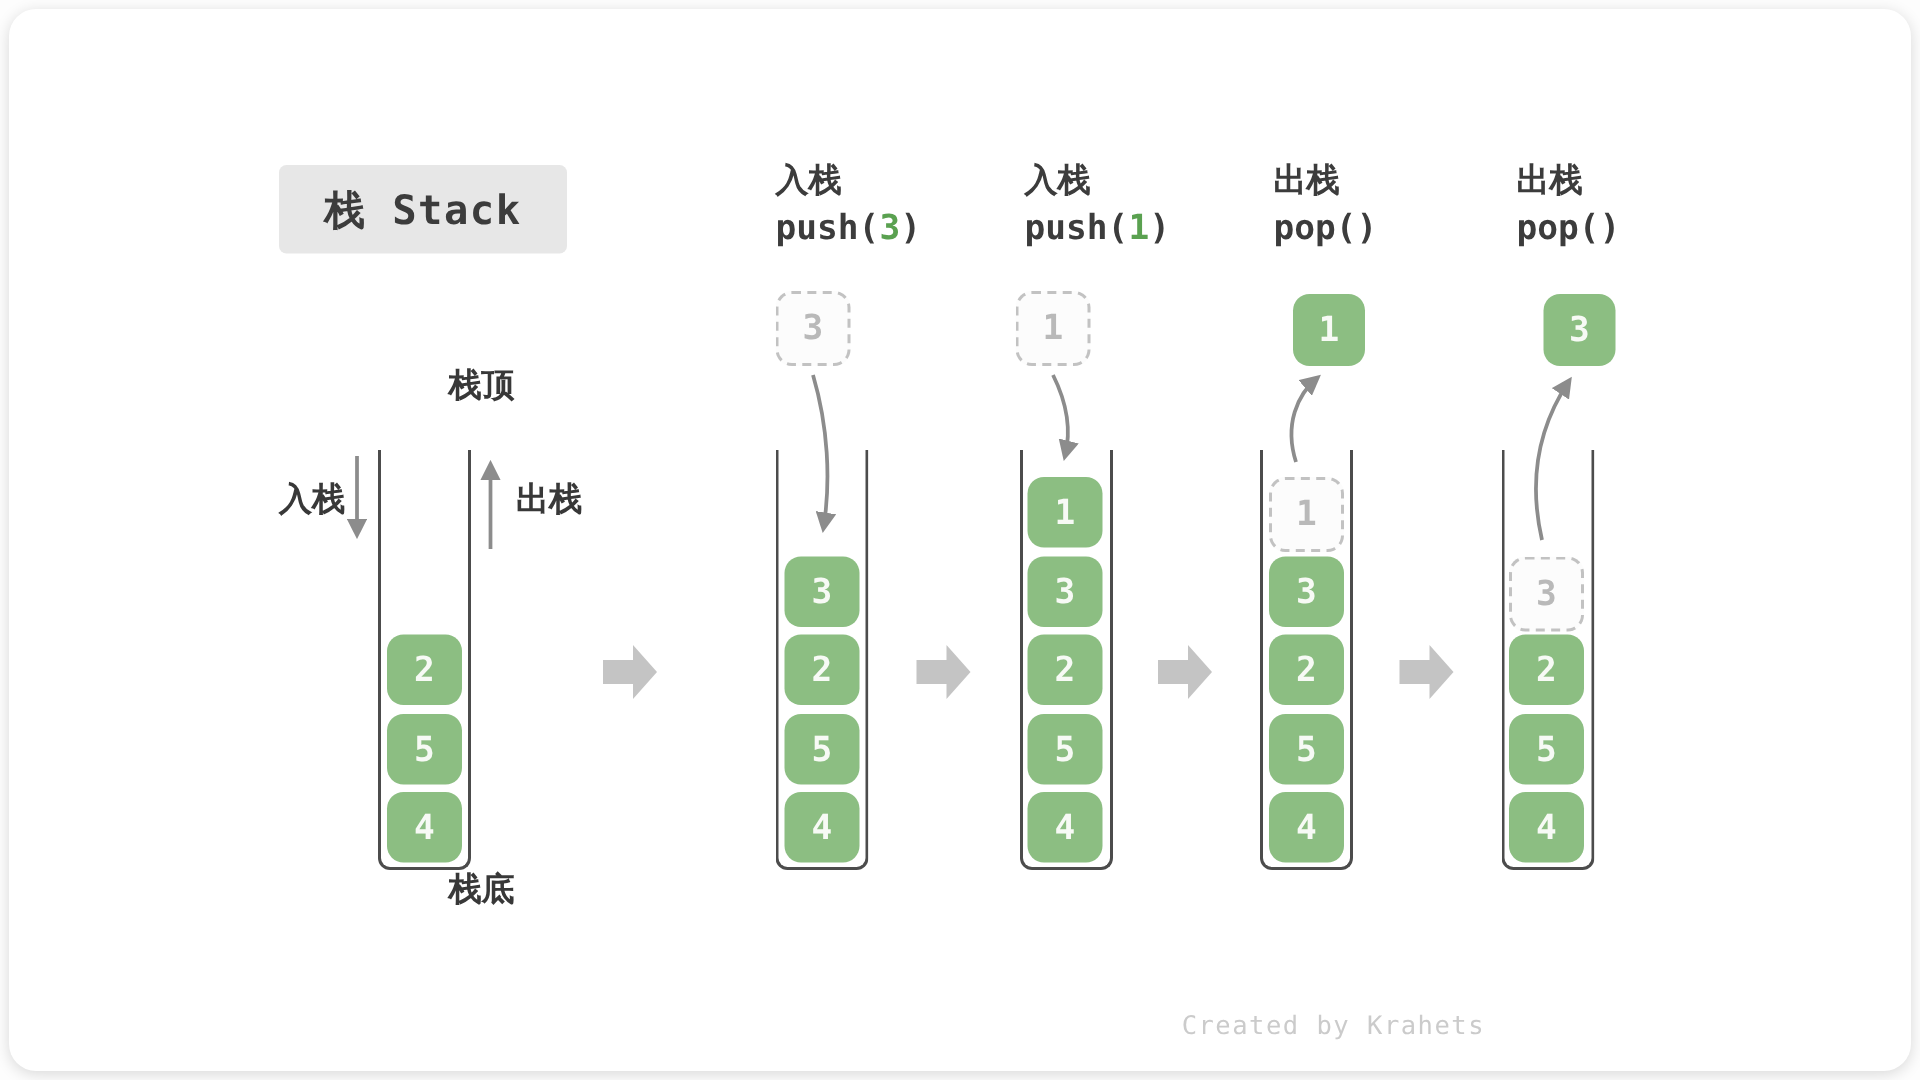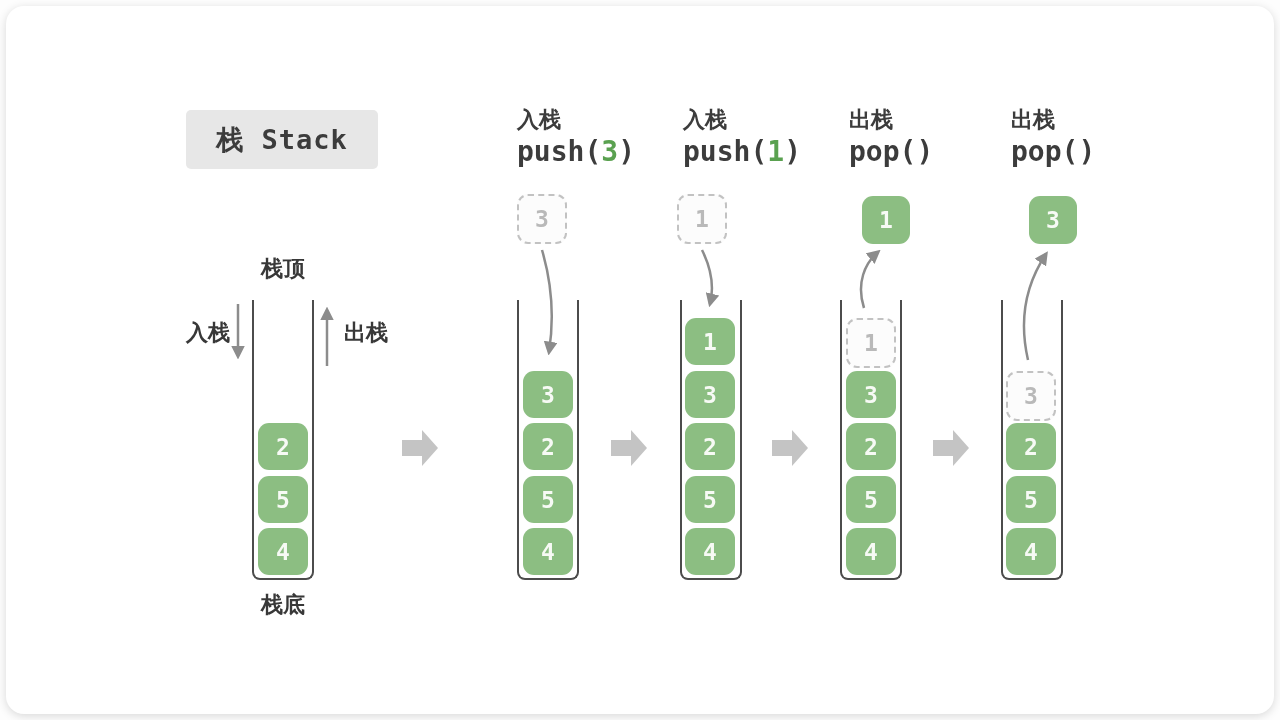--- a/index.html
+++ b/index.html
@@ -8,26 +8,26 @@
   .card { position:absolute; left:6px; top:6px; width:1268px; height:708px;
           background:#ffffff; border-radius:18px; box-shadow:0 2px 10px rgba(0,0,0,.15); }
 
   .title-box { position:absolute; left:186px; top:110px; width:192px; height:59px;
                background:#e7e7e7; border-radius:5px; display:flex; align-items:center; justify-content:center;
                font-family:"DejaVu Sans Mono",monospace; font-weight:bold; font-size:27px;
                color:#3c3c3c; letter-spacing:1px; }
 
   .op-header { position:absolute; top:105px; }
   .op-zh  { font-size:22px; font-weight:bold; color:#3c3c3c; line-height:30px; }
-  .op-code{ font-family:"DejaVu Sans Mono",monospace; font-weight:bold; font-size:28px;
+  .op-code{ font-family:"DejaVu Sans Mono",monospace; font-weight:bold; font-size:23px;
             color:#3c3c3c; line-height:34px; }
   .op-code .arg { color:#5aa150; }
 
   .zh-label { position:absolute; font-size:22px; font-weight:bold; color:#383838; }
-  .centered { width:120px; text-align:center;margin-top:12px; }
+  .centered { width:120px; text-align:right; }
 
   .stack-well { position:absolute; top:300px; width:62px; height:280px;
                 border-left:2px solid #4c4c4c; border-right:2px solid #4c4c4c; border-bottom:2px solid #4c4c4c;
                 border-radius:0 0 8px 8px; background:#ffffff; }
 
   .vbox { position:absolute; width:50px; height:47px; background:#8cbe82; border-radius:11px;
           display:flex; align-items:center; justify-content:center;
           font-family:"DejaVu Sans Mono",monospace; font-weight:bold; font-size:23px; color:#f7faf5; }
   .vbox.popped { width:48px; height:48px; }
   .ghost { position:absolute; width:50px; height:50px; background:#fcfcfc;
@@ -123,13 +123,14 @@
 
     <path d="M864,308 C856,283 865,263 878,252" stroke="#8c8c8c" stroke-width="2.5" fill="none" marker-end="url(#ah)"></path>
     <path d="M1028,360 C1017,312 1030,278 1046,254" stroke="#8c8c8c" stroke-width="2.5" fill="none" marker-end="url(#ah)"></path>
 
     <path d="M402,440 L422,440 L422,430 L438,448 L422,466 L422,456 L402,456 Z" fill="#c4c4c4"></path>
     <path d="M611,440 L631,440 L631,430 L647,448 L631,466 L631,456 L611,456 Z" fill="#c4c4c4"></path>
     <path d="M772,440 L792,440 L792,430 L808,448 L792,466 L792,456 L772,456 Z" fill="#c4c4c4"></path>
     <path d="M933,440 L953,440 L953,430 L969,448 L953,466 L953,456 L933,456 Z" fill="#c4c4c4"></path>
   </svg>
 
+  <div class="watermark">Created by Krahets</div>
 </div>
 
 </body></html>

